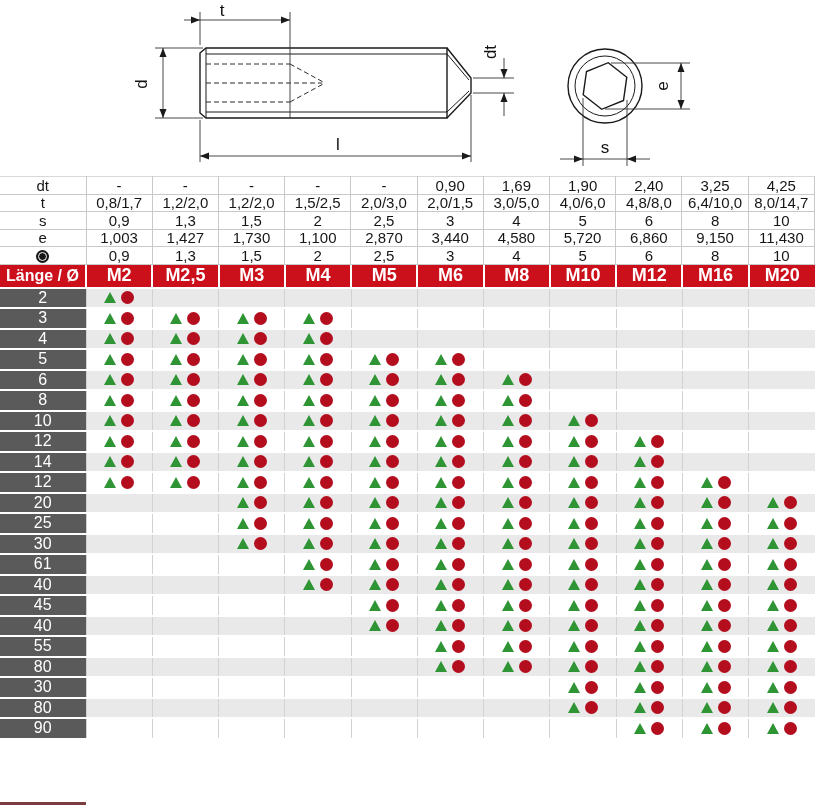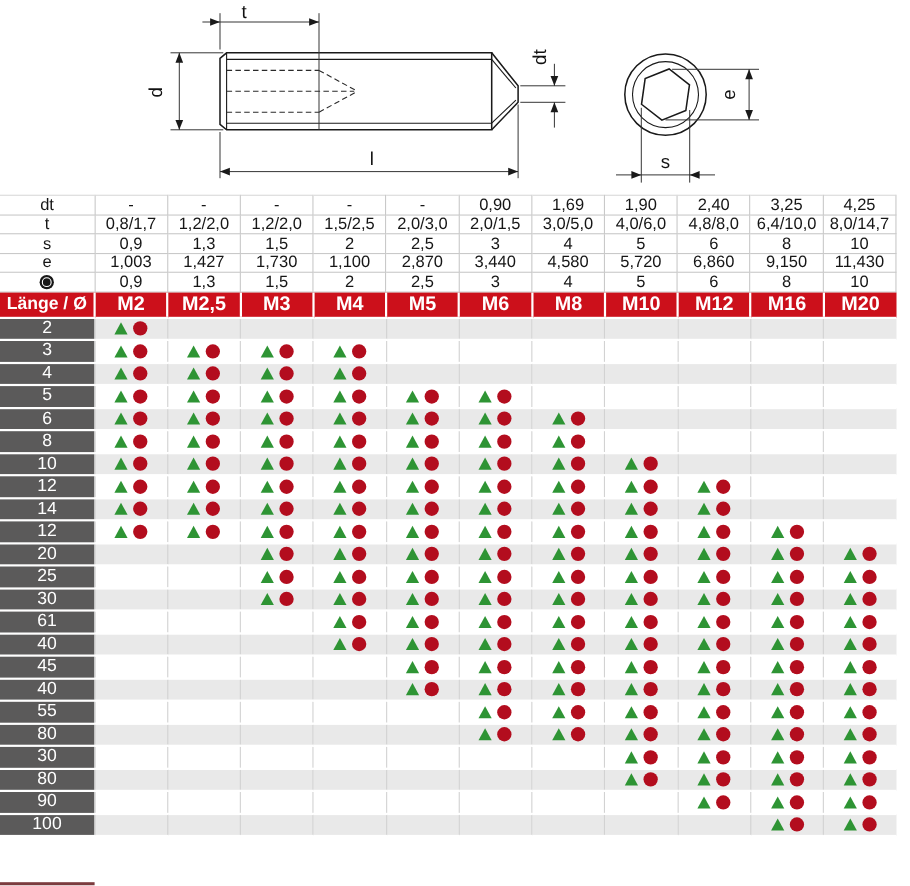--- a/index.html
+++ b/index.html
@@ -1281,41 +1281,17 @@
               <span class="dot"></span>
             </span>
           </td>
           <td class="cell">
             <span class="pair">
               <span class="tri"></span>
               <span class="dot"></span>
             </span>
           </td>
         </tr>
-        <tr class="alt">
-          <td class="len">100</td>
-          <td class="cell"></td>
-          <td class="cell"></td>
-          <td class="cell"></td>
-          <td class="cell"></td>
-          <td class="cell"></td>
-          <td class="cell"></td>
-          <td class="cell"></td>
-          <td class="cell"></td>
-          <td class="cell"></td>
-          <td class="cell">
-            <span class="pair">
-              <span class="tri"></span>
-              <span class="dot"></span>
-            </span>
-          </td>
-          <td class="cell">
-            <span class="pair">
-              <span class="tri"></span>
-              <span class="dot"></span>
-            </span>
-          </td>
-        </tr>
       </tbody>
   </table>
 
   <div class="bottom-edge"></div>
 </div>
 
 </body></html>

